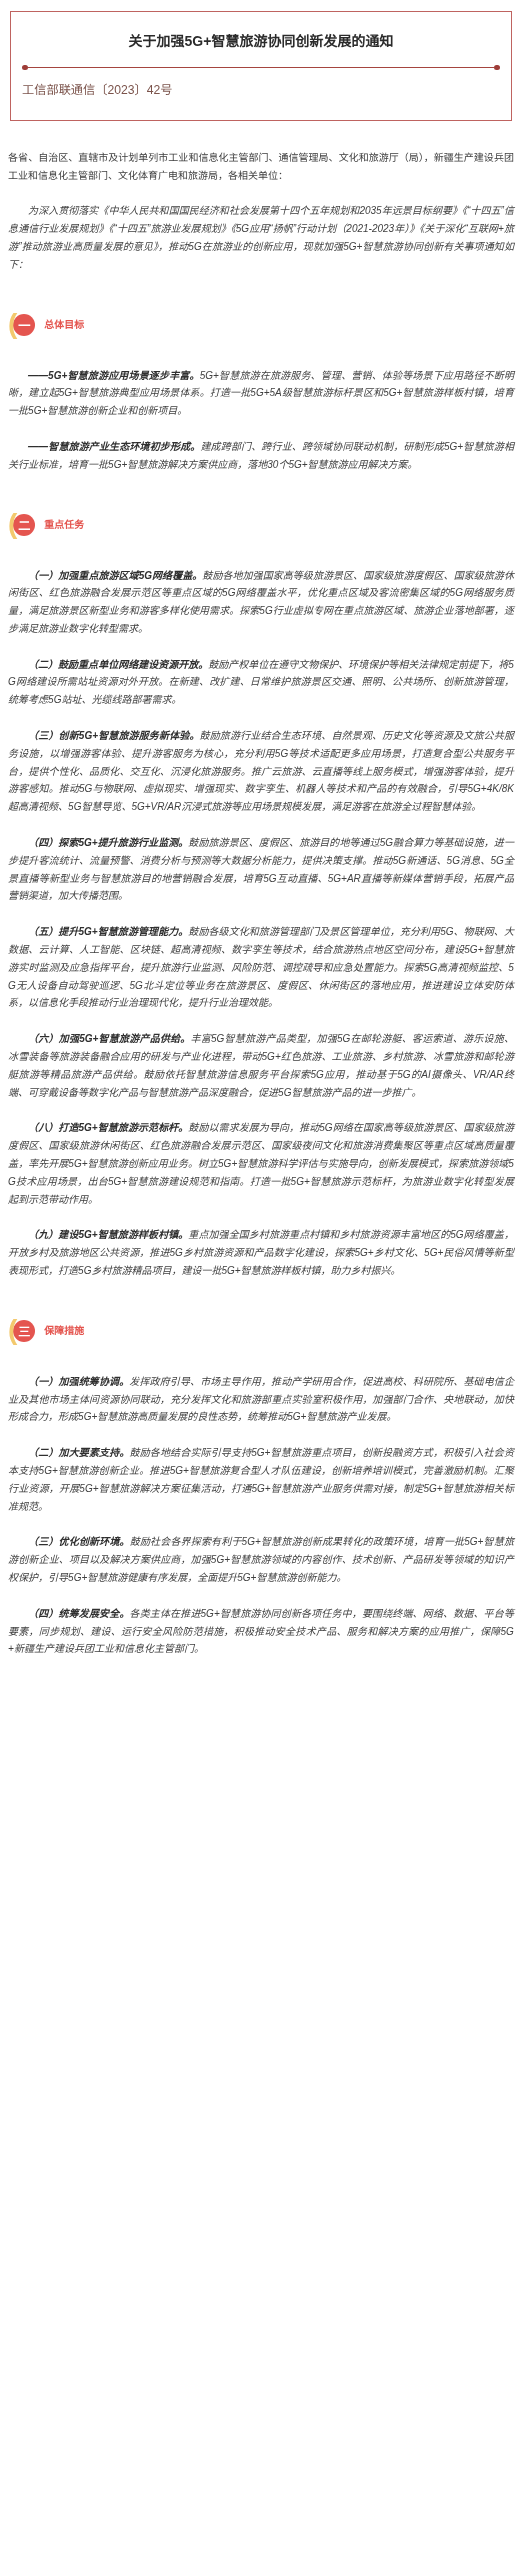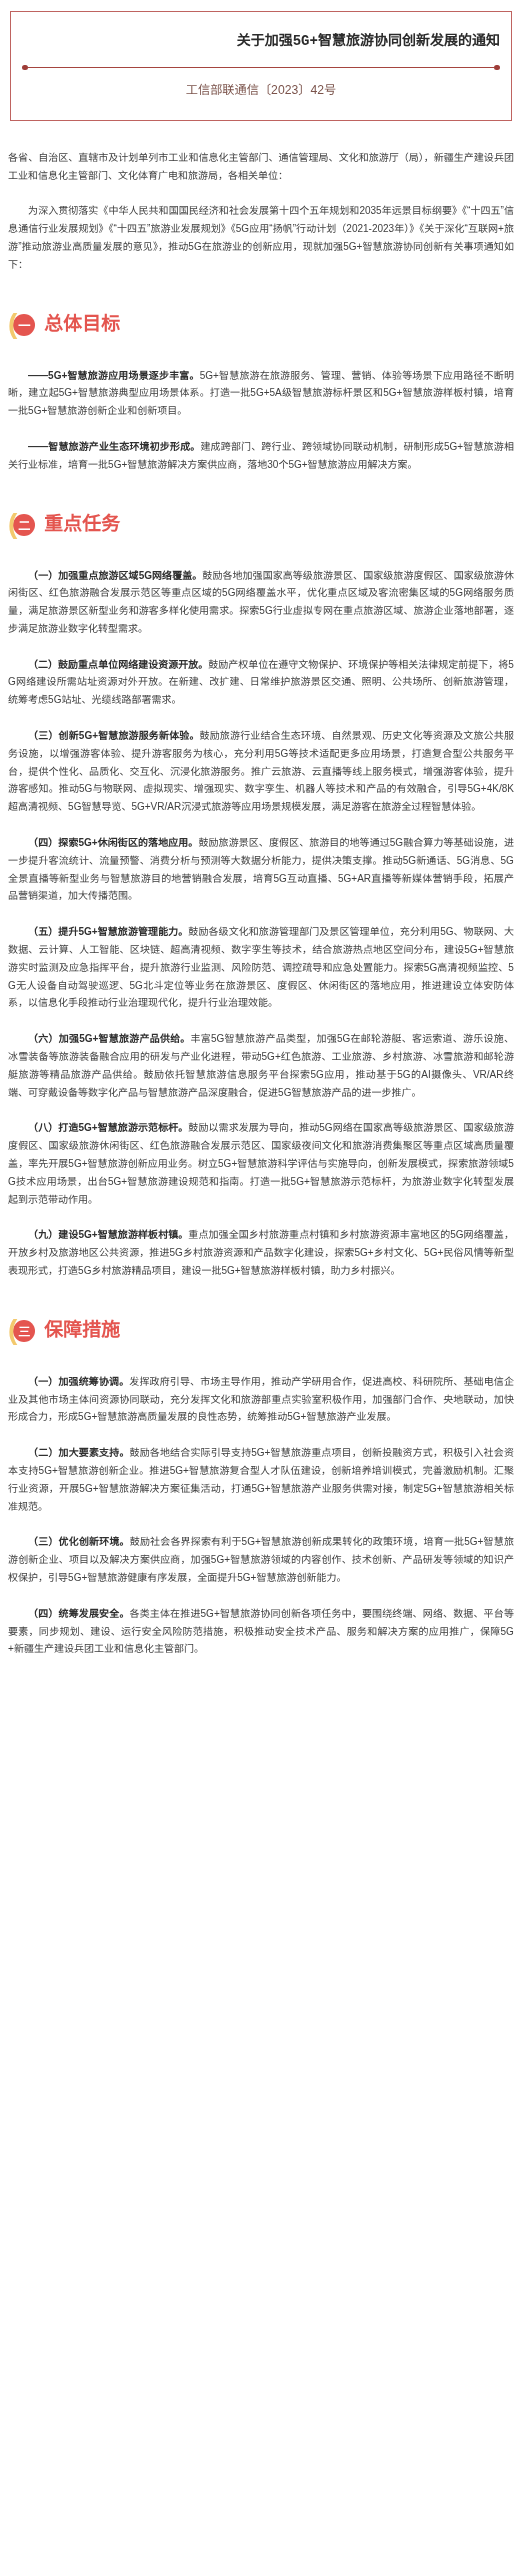--- a/index.html
+++ b/index.html
@@ -11,54 +11,53 @@
   }
   .page{padding:11.4px 8.1px 0 8.1px;}
   
   .notice-box{
     border:1.6px solid #bf6360;
     padding:19.6px 11.4px 21px 11.4px;
     margin:0 1.6px 28px 1.6px;
   }
   .notice-title{
     margin:0;
-    text-align:right;
+    text-align:center;
     font-size:14px;
     font-weight:bold;
     color:#2b2b2b;
     line-height:1.4;
-    font-family:Liberation Mono, monospace;
   }
   .title-divider{
     display:flex;
     align-items:center;
     margin:13px 0 11.4px 0;
   }
   .title-divider .dot{
     width:5.7px;height:5.7px;border-radius:50%;
     background:#9e3d38;flex:0 0 auto;
   }
   .title-divider .line{
     flex:1 1 auto;height:0.8px;background:#a5453f;
   }
   .doc-number{
-    text-align:center;
+    text-align:left;
     font-size:12.2px;
     color:#7b534b;
     line-height:1.4;
   }
   
   .para{
     font-size:10px;
     line-height:1.78;
     margin:18px 0;
     text-align:justify;
     word-break:break-all;
   }
-  .para.indent{text-indent:2em;}
+  .para.indent{text-indent:2em;font-style:italic;}
   .para .lead{font-weight:bold;color:#2f2f2f;}
   .recipients{margin-top:0;}
   
   .sec-head{
     display:flex;
     align-items:center;
     margin:37px 0 28px 0;
   }
   .sec-head .paren{
     color:#f3c96e;
@@ -71,21 +70,21 @@
   .sec-head .circle{
     width:22px;height:22px;border-radius:50%;
     background:#e4554f;
     color:#ffffff;
     display:flex;align-items:center;justify-content:center;
     font-size:12.2px;font-weight:bold;
     flex:0 0 auto;
   }
   .sec-head .sec-title{
     margin:0 0 0 9px;
-    font-size:19px;
+    font-size:10px;
     font-weight:bold;
     color:#e4554f;
     line-height:1.2;
   }
 </style>
 </head>
 <body>
 
 <div class="page">
 
@@ -118,21 +117,21 @@
     <div class="sec-head">
       <span class="paren">(</span>
       <span class="circle">
           <span>二</span>
         </span>
       <h2 class="sec-title">重点任务</h2>
     </div>
     <p class="para indent"><span class="lead">（一）加强重点旅游区域5G网络覆盖。</span><span>鼓励各地加强国家高等级旅游景区、国家级旅游度假区、国家级旅游休闲街区、红色旅游融合发展示范区等重点区域的5G网络覆盖水平，优化重点区域及客流密集区域的5G网络服务质量，满足旅游景区新型业务和游客多样化使用需求。探索5G行业虚拟专网在重点旅游区域、旅游企业落地部署，逐步满足旅游业数字化转型需求。</span></p>
     <p class="para indent"><span class="lead">（二）鼓励重点单位网络建设资源开放。</span><span>鼓励产权单位在遵守文物保护、环境保护等相关法律规定前提下，将5G网络建设所需站址资源对外开放。在新建、改扩建、日常维护旅游景区交通、照明、公共场所、创新旅游管理，统筹考虑5G站址、光缆线路部署需求。</span></p>
     <p class="para indent"><span class="lead">（三）创新5G+智慧旅游服务新体验。</span><span>鼓励旅游行业结合生态环境、自然景观、历史文化等资源及文旅公共服务设施，以增强游客体验、提升游客服务为核心，充分利用5G等技术适配更多应用场景，打造复合型公共服务平台，提供个性化、品质化、交互化、沉浸化旅游服务。推广云旅游、云直播等线上服务模式，增强游客体验，提升游客感知。推动5G与物联网、虚拟现实、增强现实、数字孪生、机器人等技术和产品的有效融合，引导5G+4K/8K超高清视频、5G智慧导览、5G+VR/AR沉浸式旅游等应用场景规模发展，满足游客在旅游全过程智慧体验。</span></p>
-    <p class="para indent"><span class="lead">（四）探索5G+休闲街区的落地应用。</span><span>鼓励旅游景区、度假区、旅游目的地等通过5G融合算力等基础设施，进一步提升客流统计、流量预警、消费分析与预测等大数据分析能力，提供决策支撑。推动5G新通话、5G消息、5G全景直播等新型业务与智慧旅游目的地营销融合发展，培育5G互动直播、5G+AR直播等新媒体营销手段，拓展产品营销渠道，加大传播范围。</span></p>
+    <p class="para indent"><span class="lead">（四）探索5G+提升旅游行业监测。</span><span>鼓励旅游景区、度假区、旅游目的地等通过5G融合算力等基础设施，进一步提升客流统计、流量预警、消费分析与预测等大数据分析能力，提供决策支撑。推动5G新通话、5G消息、5G全景直播等新型业务与智慧旅游目的地营销融合发展，培育5G互动直播、5G+AR直播等新媒体营销手段，拓展产品营销渠道，加大传播范围。</span></p>
     <p class="para indent"><span class="lead">（五）提升5G+智慧旅游管理能力。</span><span>鼓励各级文化和旅游管理部门及景区管理单位，充分利用5G、物联网、大数据、云计算、人工智能、区块链、超高清视频、数字孪生等技术，结合旅游热点地区空间分布，建设5G+智慧旅游实时监测及应急指挥平台，提升旅游行业监测、风险防范、调控疏导和应急处置能力。探索5G高清视频监控、5G无人设备自动驾驶巡逻、5G北斗定位等业务在旅游景区、度假区、休闲街区的落地应用，推进建设立体安防体系，以信息化手段推动行业治理现代化，提升行业治理效能。</span></p>
     <p class="para indent"><span class="lead">（六）加强5G+智慧旅游产品供给。</span><span>丰富5G智慧旅游产品类型，加强5G在邮轮游艇、客运索道、游乐设施、冰雪装备等旅游装备融合应用的研发与产业化进程，带动5G+红色旅游、工业旅游、乡村旅游、冰雪旅游和邮轮游艇旅游等精品旅游产品供给。鼓励依托智慧旅游信息服务平台探索5G应用，推动基于5G的AI摄像头、VR/AR终端、可穿戴设备等数字化产品与智慧旅游产品深度融合，促进5G智慧旅游产品的进一步推广。</span></p>
     <p class="para indent"><span class="lead">（八）打造5G+智慧旅游示范标杆。</span><span>鼓励以需求发展为导向，推动5G网络在国家高等级旅游景区、国家级旅游度假区、国家级旅游休闲街区、红色旅游融合发展示范区、国家级夜间文化和旅游消费集聚区等重点区域高质量覆盖，率先开展5G+智慧旅游创新应用业务。树立5G+智慧旅游科学评估与实施导向，创新发展模式，探索旅游领域5G技术应用场景，出台5G+智慧旅游建设规范和指南。打造一批5G+智慧旅游示范标杆，为旅游业数字化转型发展起到示范带动作用。</span></p>
     <p class="para indent"><span class="lead">（九）建设5G+智慧旅游样板村镇。</span><span>重点加强全国乡村旅游重点村镇和乡村旅游资源丰富地区的5G网络覆盖，开放乡村及旅游地区公共资源，推进5G乡村旅游资源和产品数字化建设，探索5G+乡村文化、5G+民俗风情等新型表现形式，打造5G乡村旅游精品项目，建设一批5G+智慧旅游样板村镇，助力乡村振兴。</span></p>
   </div>
 
   <div>
     <div class="sec-head">
       <span class="paren">(</span>
       <span class="circle">

